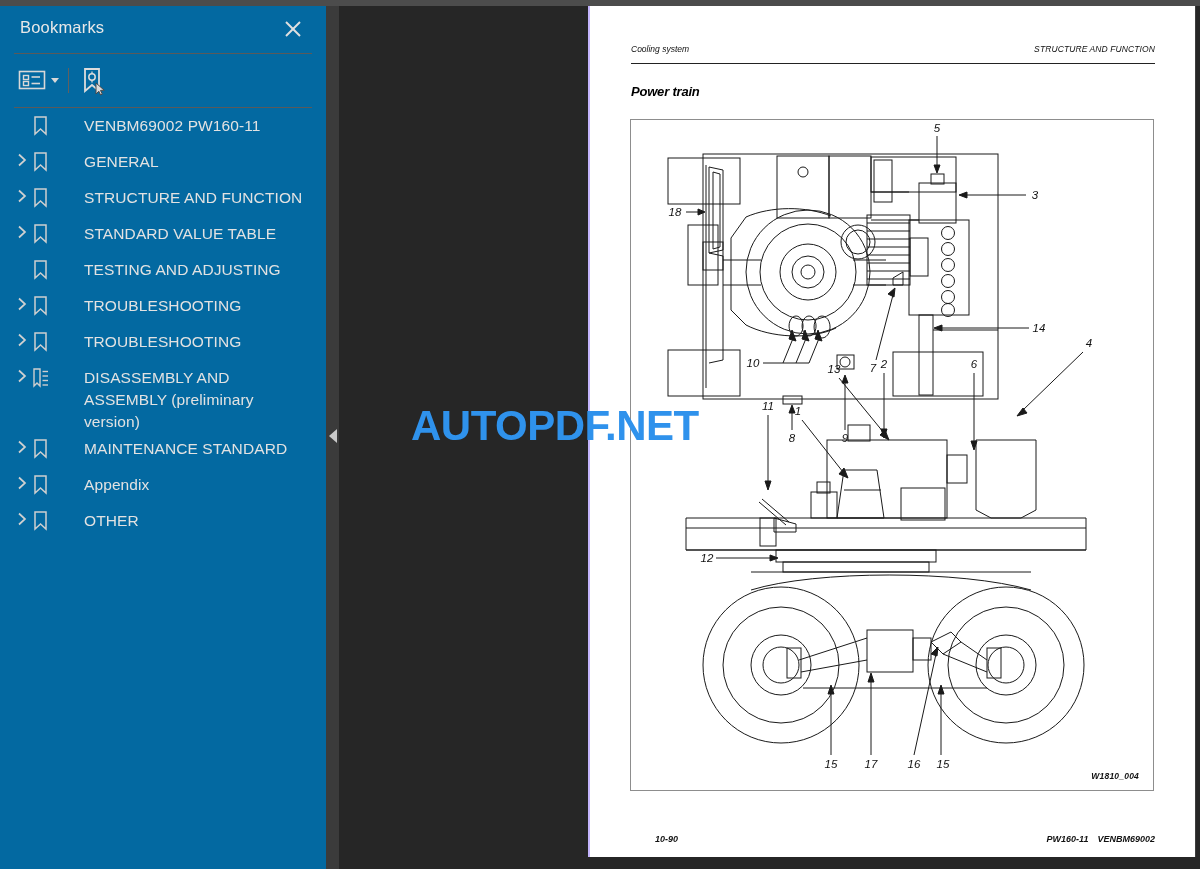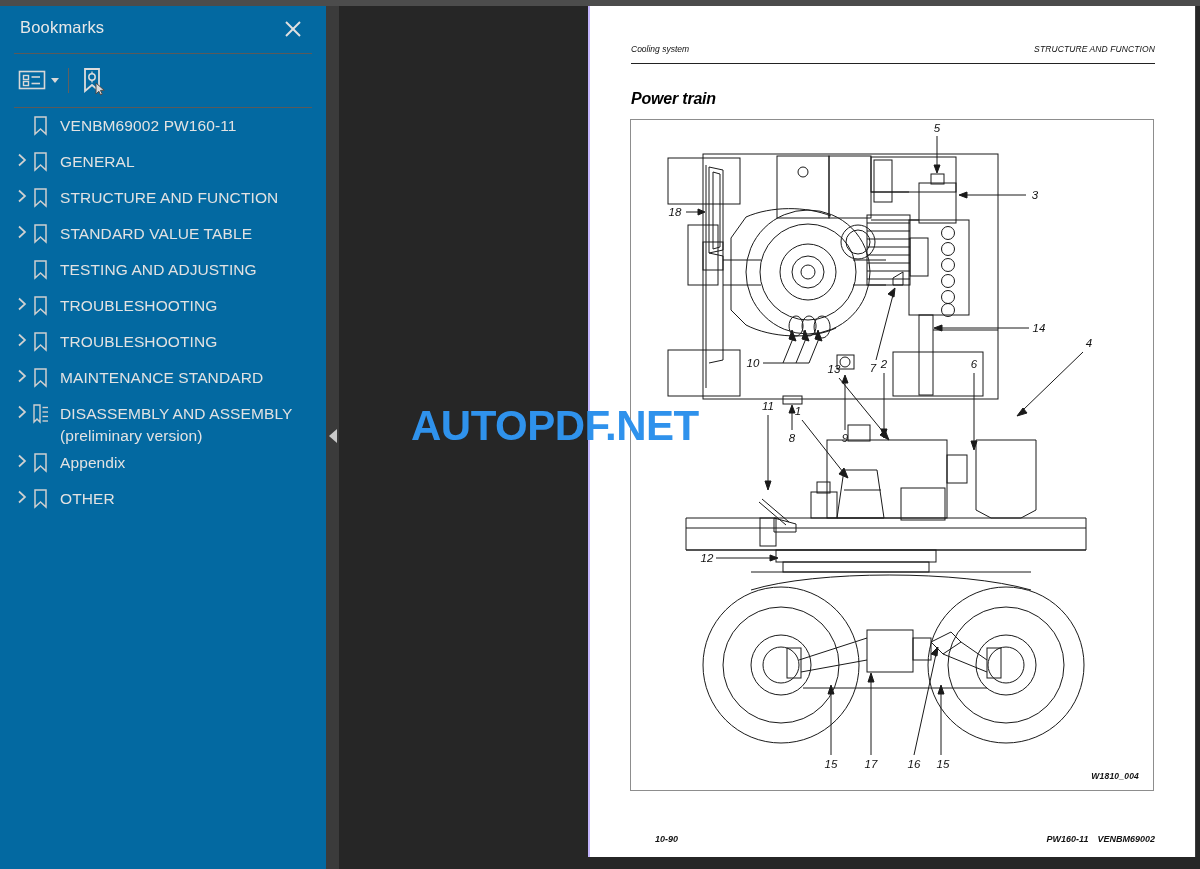--- a/index.html
+++ b/index.html
@@ -114,20 +114,21 @@
     padding-top: 5px;
   }
   .bm-icon svg { display: block; }
   .bm-label {
     color: #e2e2e2;
     font-size: 15.5px;
     line-height: 22px;
     padding-top: 5px;
     padding-right: 14px;
     letter-spacing: .1px;
+    margin-left: 24px;
   }
 
   
   #collapse-handle {
     position: absolute;
     left: 326px; top: 6px;
     width: 13px; height: 863px;
     background: #3b3b3b;
     cursor: pointer;
   }
@@ -176,25 +177,24 @@
   #hdr-right { letter-spacing: .1px; }
   #header-rule {
     position: absolute;
     left: 41px; top: 57px;
     width: 524px; height: 1.4px;
     background: #222;
   }
   #page-title {
     position: absolute;
     left: 41px; top: 78px;
-    font-size: 16px;
+    font-size: 13px;
     font-weight: bold;
     color: #000;
     letter-spacing: -.2px;
-    margin-top: 6px;
   }
   #figure-frame {
     position: absolute;
     left: 40px; top: 113px;
     width: 524px; height: 672px;
     border: 1.2px solid #8d8d8d;
     box-sizing: border-box;
     overflow: hidden;
   }
   #figure-frame svg { display: block; }
@@ -372,43 +372,43 @@
       <div class="bm-label">TROUBLESHOOTING</div>
     </div>
 
     <div class="bm-row">
       <div class="bm-chevron">
         <svg width="10" height="14" viewBox="0 0 10 14">
             <path d="M2 1.5 L8 7 L2 12.5" fill="none" stroke="#d0d0d0" stroke-width="1.7"></path>
           </svg>
       </div>
       <div class="bm-icon">
-        <svg width="17" height="21" viewBox="0 0 17 21">
-            <path d="M3 2 L14 2 L14 19 L8.5 14 L3 19 Z" fill="none" stroke="#cfcfcf" stroke-width="1.5"></path>
-          </svg>
-      </div>
-      <div class="bm-label">MAINTENANCE STANDARD</div>
-    </div>
-
-    <div class="bm-row">
-      <div class="bm-chevron">
-        <svg width="10" height="14" viewBox="0 0 10 14">
-            <path d="M2 1.5 L8 7 L2 12.5" fill="none" stroke="#d0d0d0" stroke-width="1.7"></path>
-          </svg>
-      </div>
-      <div class="bm-icon">
         <svg width="18" height="21" viewBox="0 0 18 21">
           <path d="M2 2 L8 2 L8 19 L5 16 L2 19 Z" fill="none" stroke="#cfcfcf" stroke-width="1.4"></path>
           <line x1="10.5" y1="4.5" x2="16" y2="4.5" stroke="#cfcfcf" stroke-width="1.4"></line>
           <line x1="10.5" y1="9" x2="16" y2="9" stroke="#cfcfcf" stroke-width="1.4"></line>
           <line x1="10.5" y1="13.5" x2="16" y2="13.5" stroke="#cfcfcf" stroke-width="1.4"></line>
           <line x1="10.5" y1="18" x2="16" y2="18" stroke="#cfcfcf" stroke-width="1.4"></line>
         </svg>
       </div>
       <div class="bm-label">DISASSEMBLY AND ASSEMBLY (preliminary version)</div>
+    </div>
+
+    <div class="bm-row">
+      <div class="bm-chevron">
+        <svg width="10" height="14" viewBox="0 0 10 14">
+            <path d="M2 1.5 L8 7 L2 12.5" fill="none" stroke="#d0d0d0" stroke-width="1.7"></path>
+          </svg>
+      </div>
+      <div class="bm-icon">
+        <svg width="17" height="21" viewBox="0 0 17 21">
+            <path d="M3 2 L14 2 L14 19 L8.5 14 L3 19 Z" fill="none" stroke="#cfcfcf" stroke-width="1.5"></path>
+          </svg>
+      </div>
+      <div class="bm-label">MAINTENANCE STANDARD</div>
     </div>
 
     <div class="bm-row">
       <div class="bm-chevron">
         <svg width="10" height="14" viewBox="0 0 10 14">
             <path d="M2 1.5 L8 7 L2 12.5" fill="none" stroke="#d0d0d0" stroke-width="1.7"></path>
           </svg>
       </div>
       <div class="bm-icon">
         <svg width="17" height="21" viewBox="0 0 17 21">

